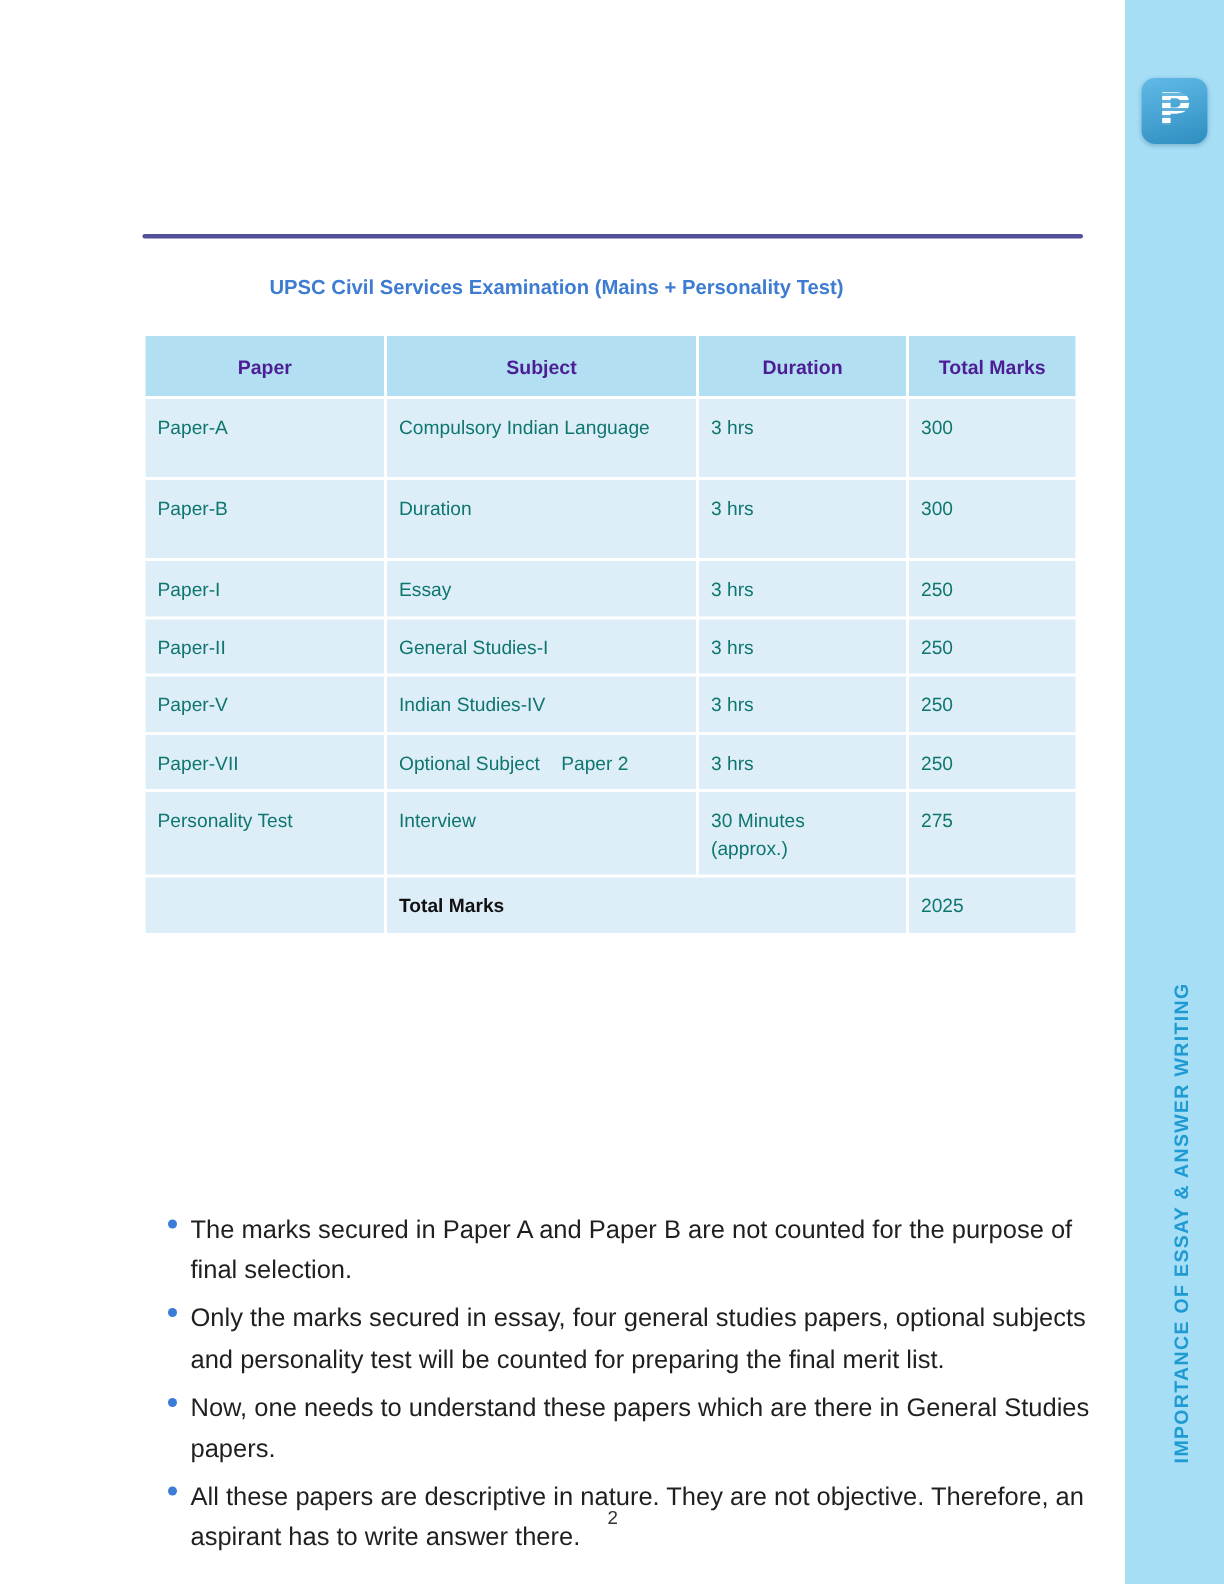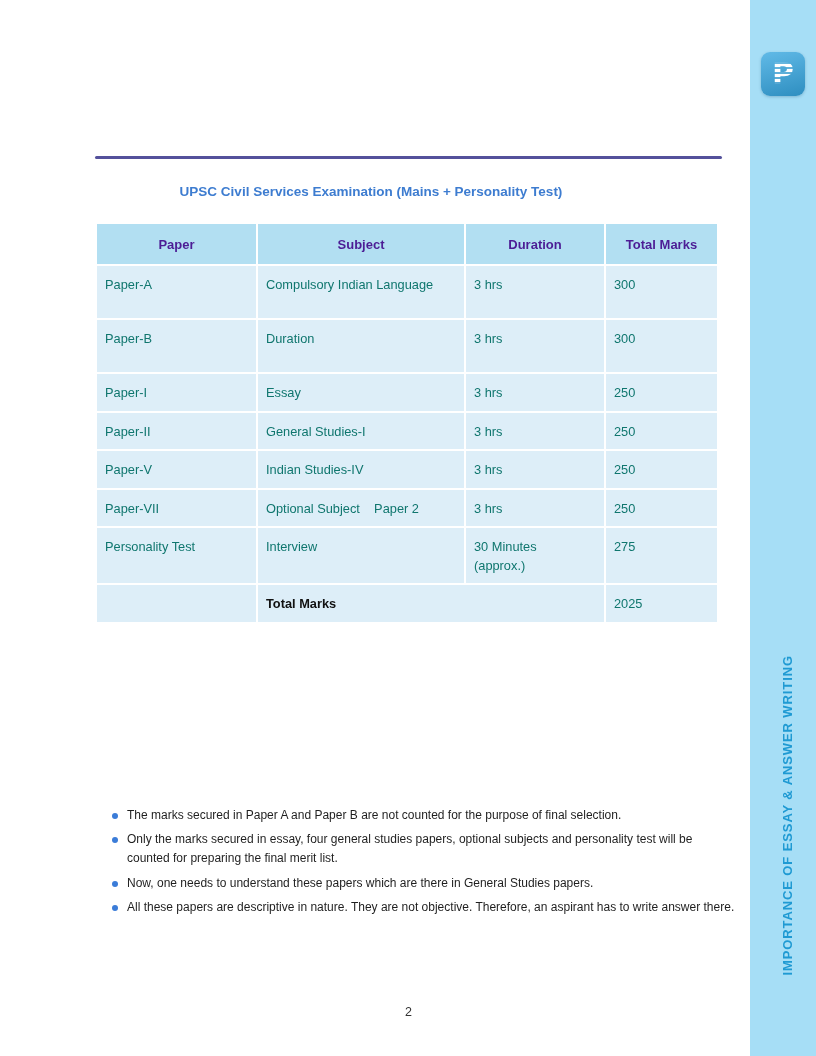--- a/index.html
+++ b/index.html
@@ -68,21 +68,21 @@
   table.exam tbody tr:nth-child(1),
   table.exam tbody tr:nth-child(2){height:54px;}
   table.exam tbody tr:nth-child(10){height:58px;}
   table.exam tbody tr:nth-child(11){height:45px;}
   table.exam td.bold{font-weight:bold;color:#111111;}
   
   ul.notes{
     position:absolute;top:806px;left:0;width:624px;
     margin:0;padding:0 0 0 17px;list-style:none;
   }
-  ul.notes li{display:flex;gap:9px;margin-bottom:5px;font-size:12px;line-height:1.6;color:#1f1f1f;}
+  ul.notes li{display:flex;gap:9px;margin-bottom:5px;font-size:17px;line-height:1.6;color:#1f1f1f;}
   ul.notes .dot{flex:0 0 auto;width:6px;height:6px;border-radius:50%;background:var(--bullet);margin-top:7px;}
   
   .page-number{
     position:absolute;top:1005px;left:0;width:627px;text-align:center;
     font-size:12.5px;color:#333333;
   }
 </style>
 </head>
 <body>
 

